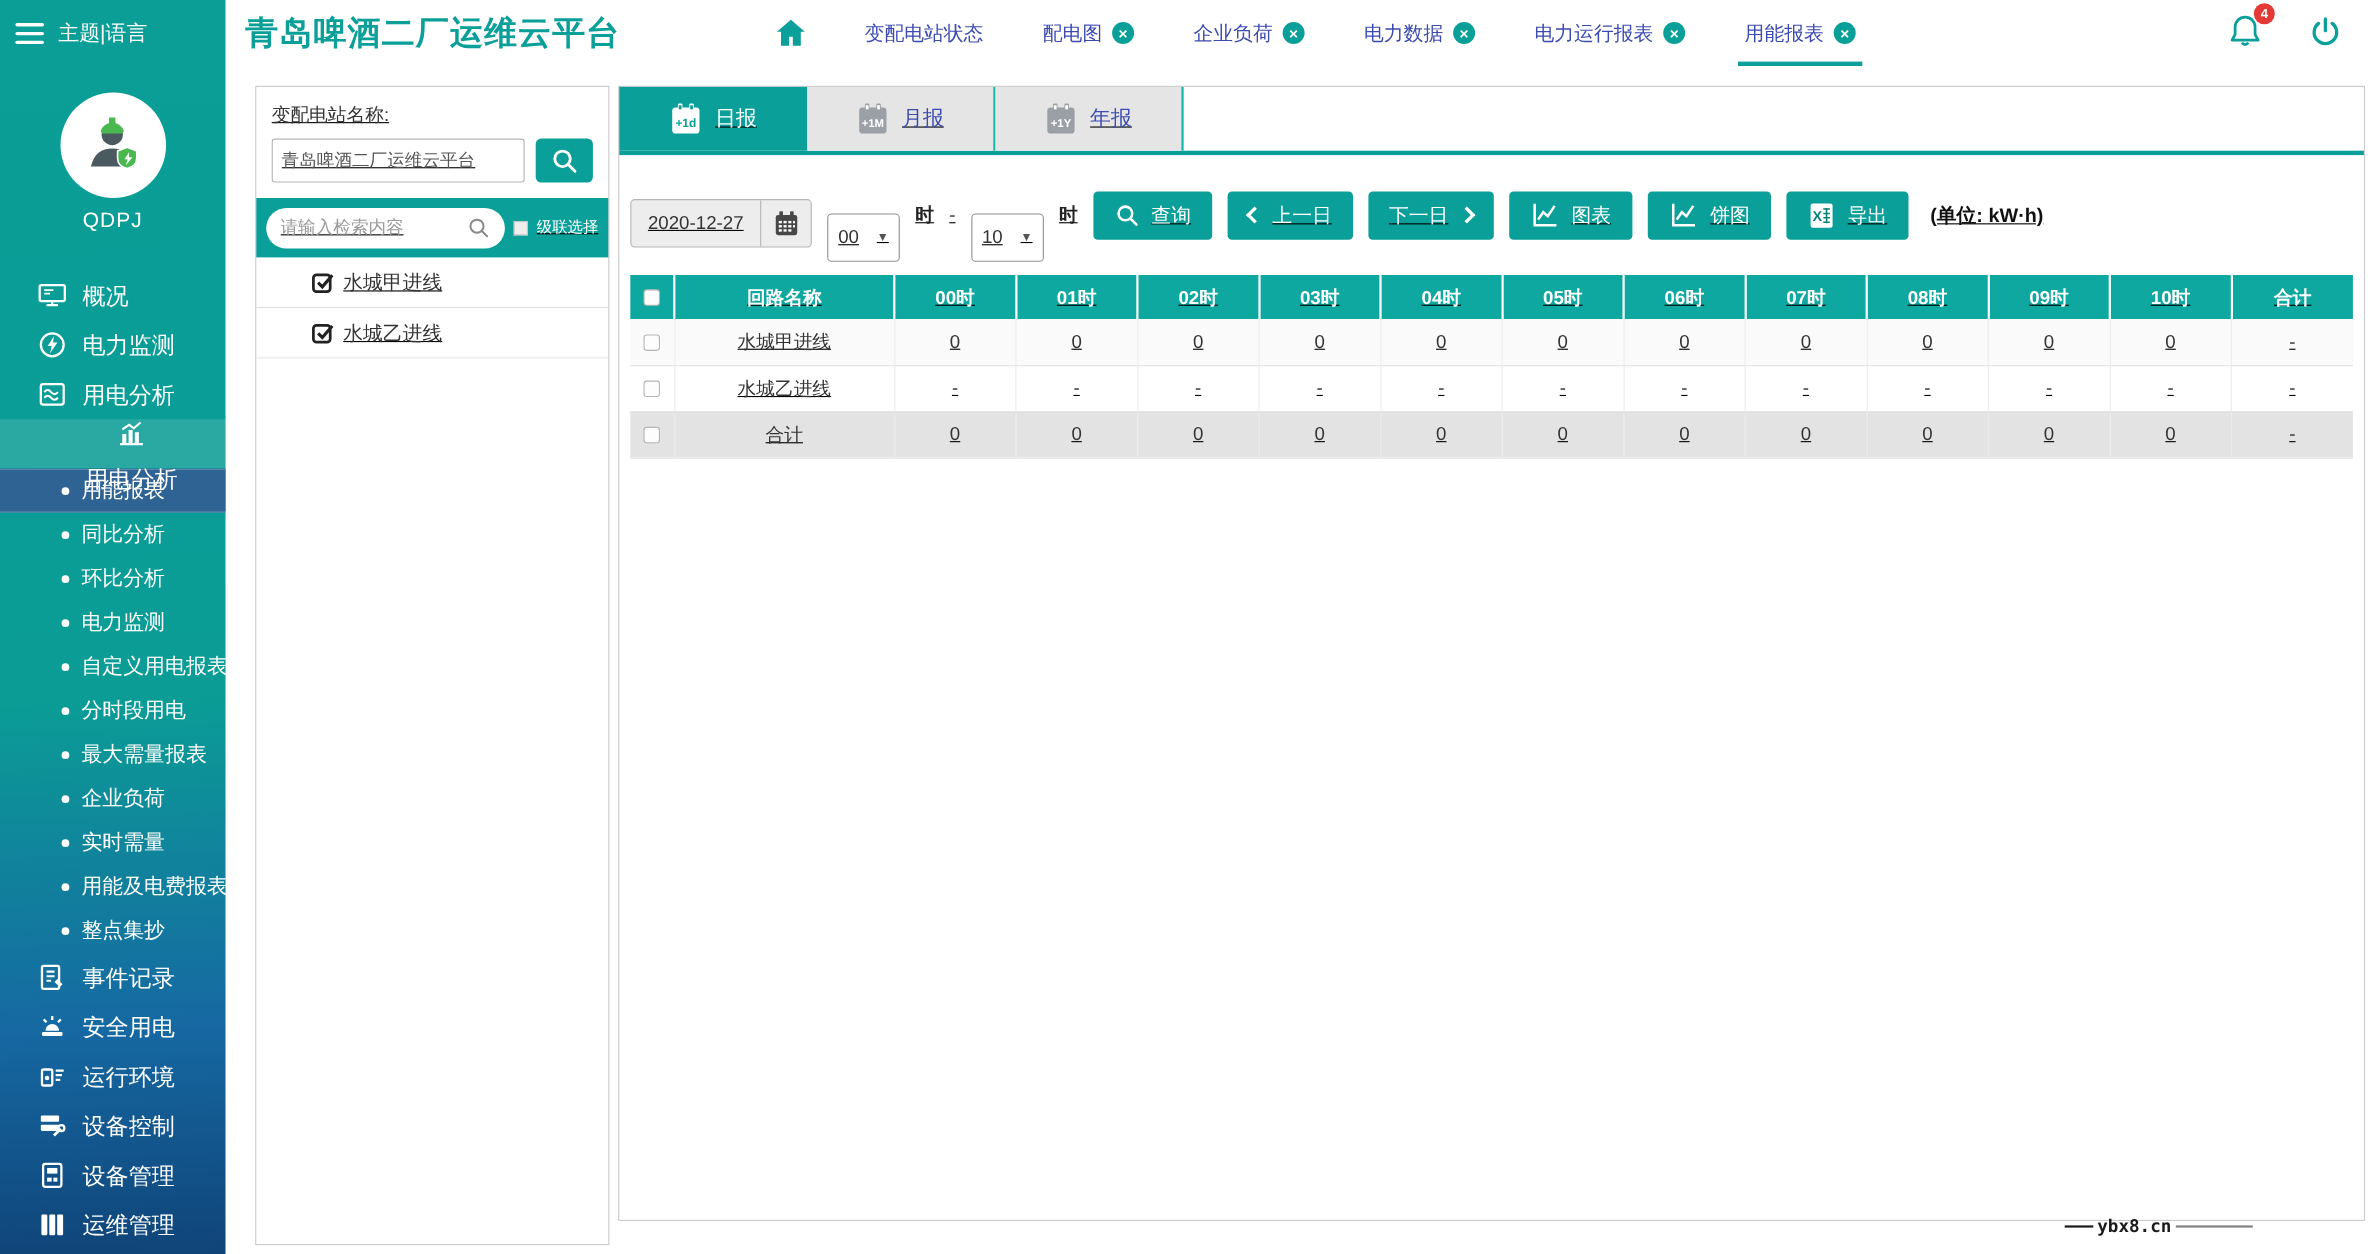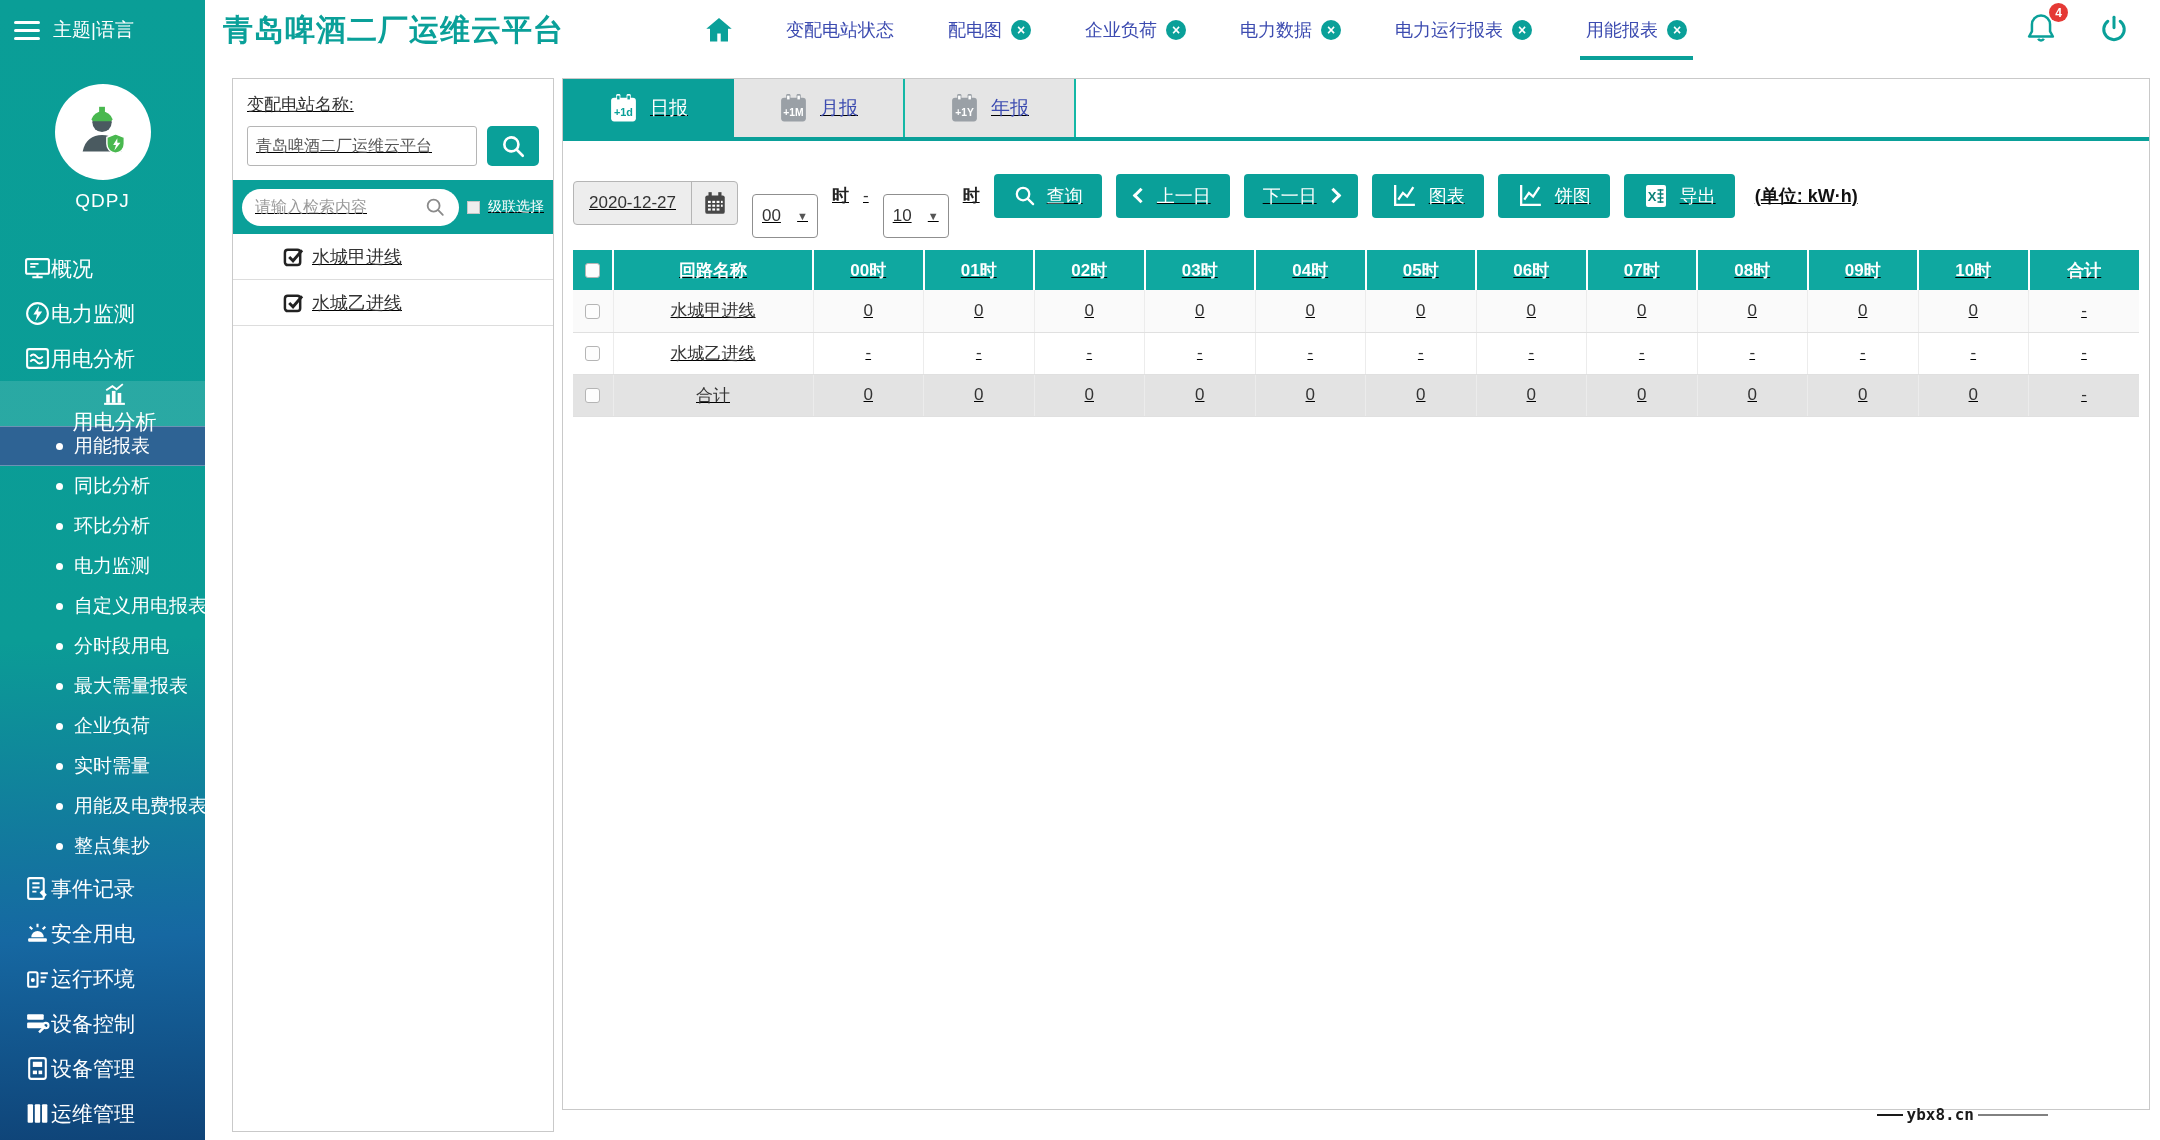--- a/index.html
+++ b/index.html
@@ -11,21 +11,21 @@
   .sidebar { width:205px; flex:none; color:#fff;
     background:linear-gradient(178deg,#0A9E97 0%,#0B9C96 56%,#1668A2 82%,#0F4478 100%); display:flex; flex-direction:column; }
   .sidebar-top { height:60px; flex:none; display:flex; align-items:center; gap:13px; padding:0 14px; }
   .burger { display:flex; flex-direction:column; gap:5px; cursor:pointer; }
   .burger span { width:26px; height:3px; background:#fff; border-radius:2px; }
   .menu-label { font-size:19px; }
   .avatar-wrap { text-align:center; margin-top:24px; flex:none; }
   .avatar { width:96px; height:96px; border-radius:50%; background:#fff; margin:0 auto; display:flex; align-items:center; justify-content:center; }
   .user-name { margin-top:10px; font-size:19px; letter-spacing:1px; }
   .side-menu { margin-top:34px; }
-  .menu-item { height:45px; display:flex; align-items:center; padding-left:24px; font-size:21px; cursor:pointer; white-space:nowrap; }
+  .menu-item { height:45px; display:flex; align-items:center; gap:14px; padding-left:34px; font-size:21px; cursor:pointer; white-space:nowrap; }
   .menu-item.active-parent { background:rgba(255,255,255,0.13);flex-direction:column; }
   .menu-icon { width:27px; height:27px; flex:none; }
   .submenu-item { height:40px; display:flex; align-items:center; gap:11px; padding-left:56px; font-size:19px; cursor:pointer; white-space:nowrap; }
   .submenu-item .bullet { width:7px; height:7px; border-radius:50%; background:#fff; flex:none; }
   .submenu-item.active { background:#2E6394; box-shadow:inset 0 1px 0 rgba(255,255,255,.3), inset 0 -1px 0 rgba(255,255,255,.3); }
 
   
   .main { flex:1; display:flex; flex-direction:column; min-width:0; }
   .topbar { height:60px; flex:none; display:flex; align-items:center; padding:0 22px 0 18px; }
   .app-title { font-size:30px; font-weight:bold; color:#0AA099; letter-spacing:1px; white-space:nowrap; }

